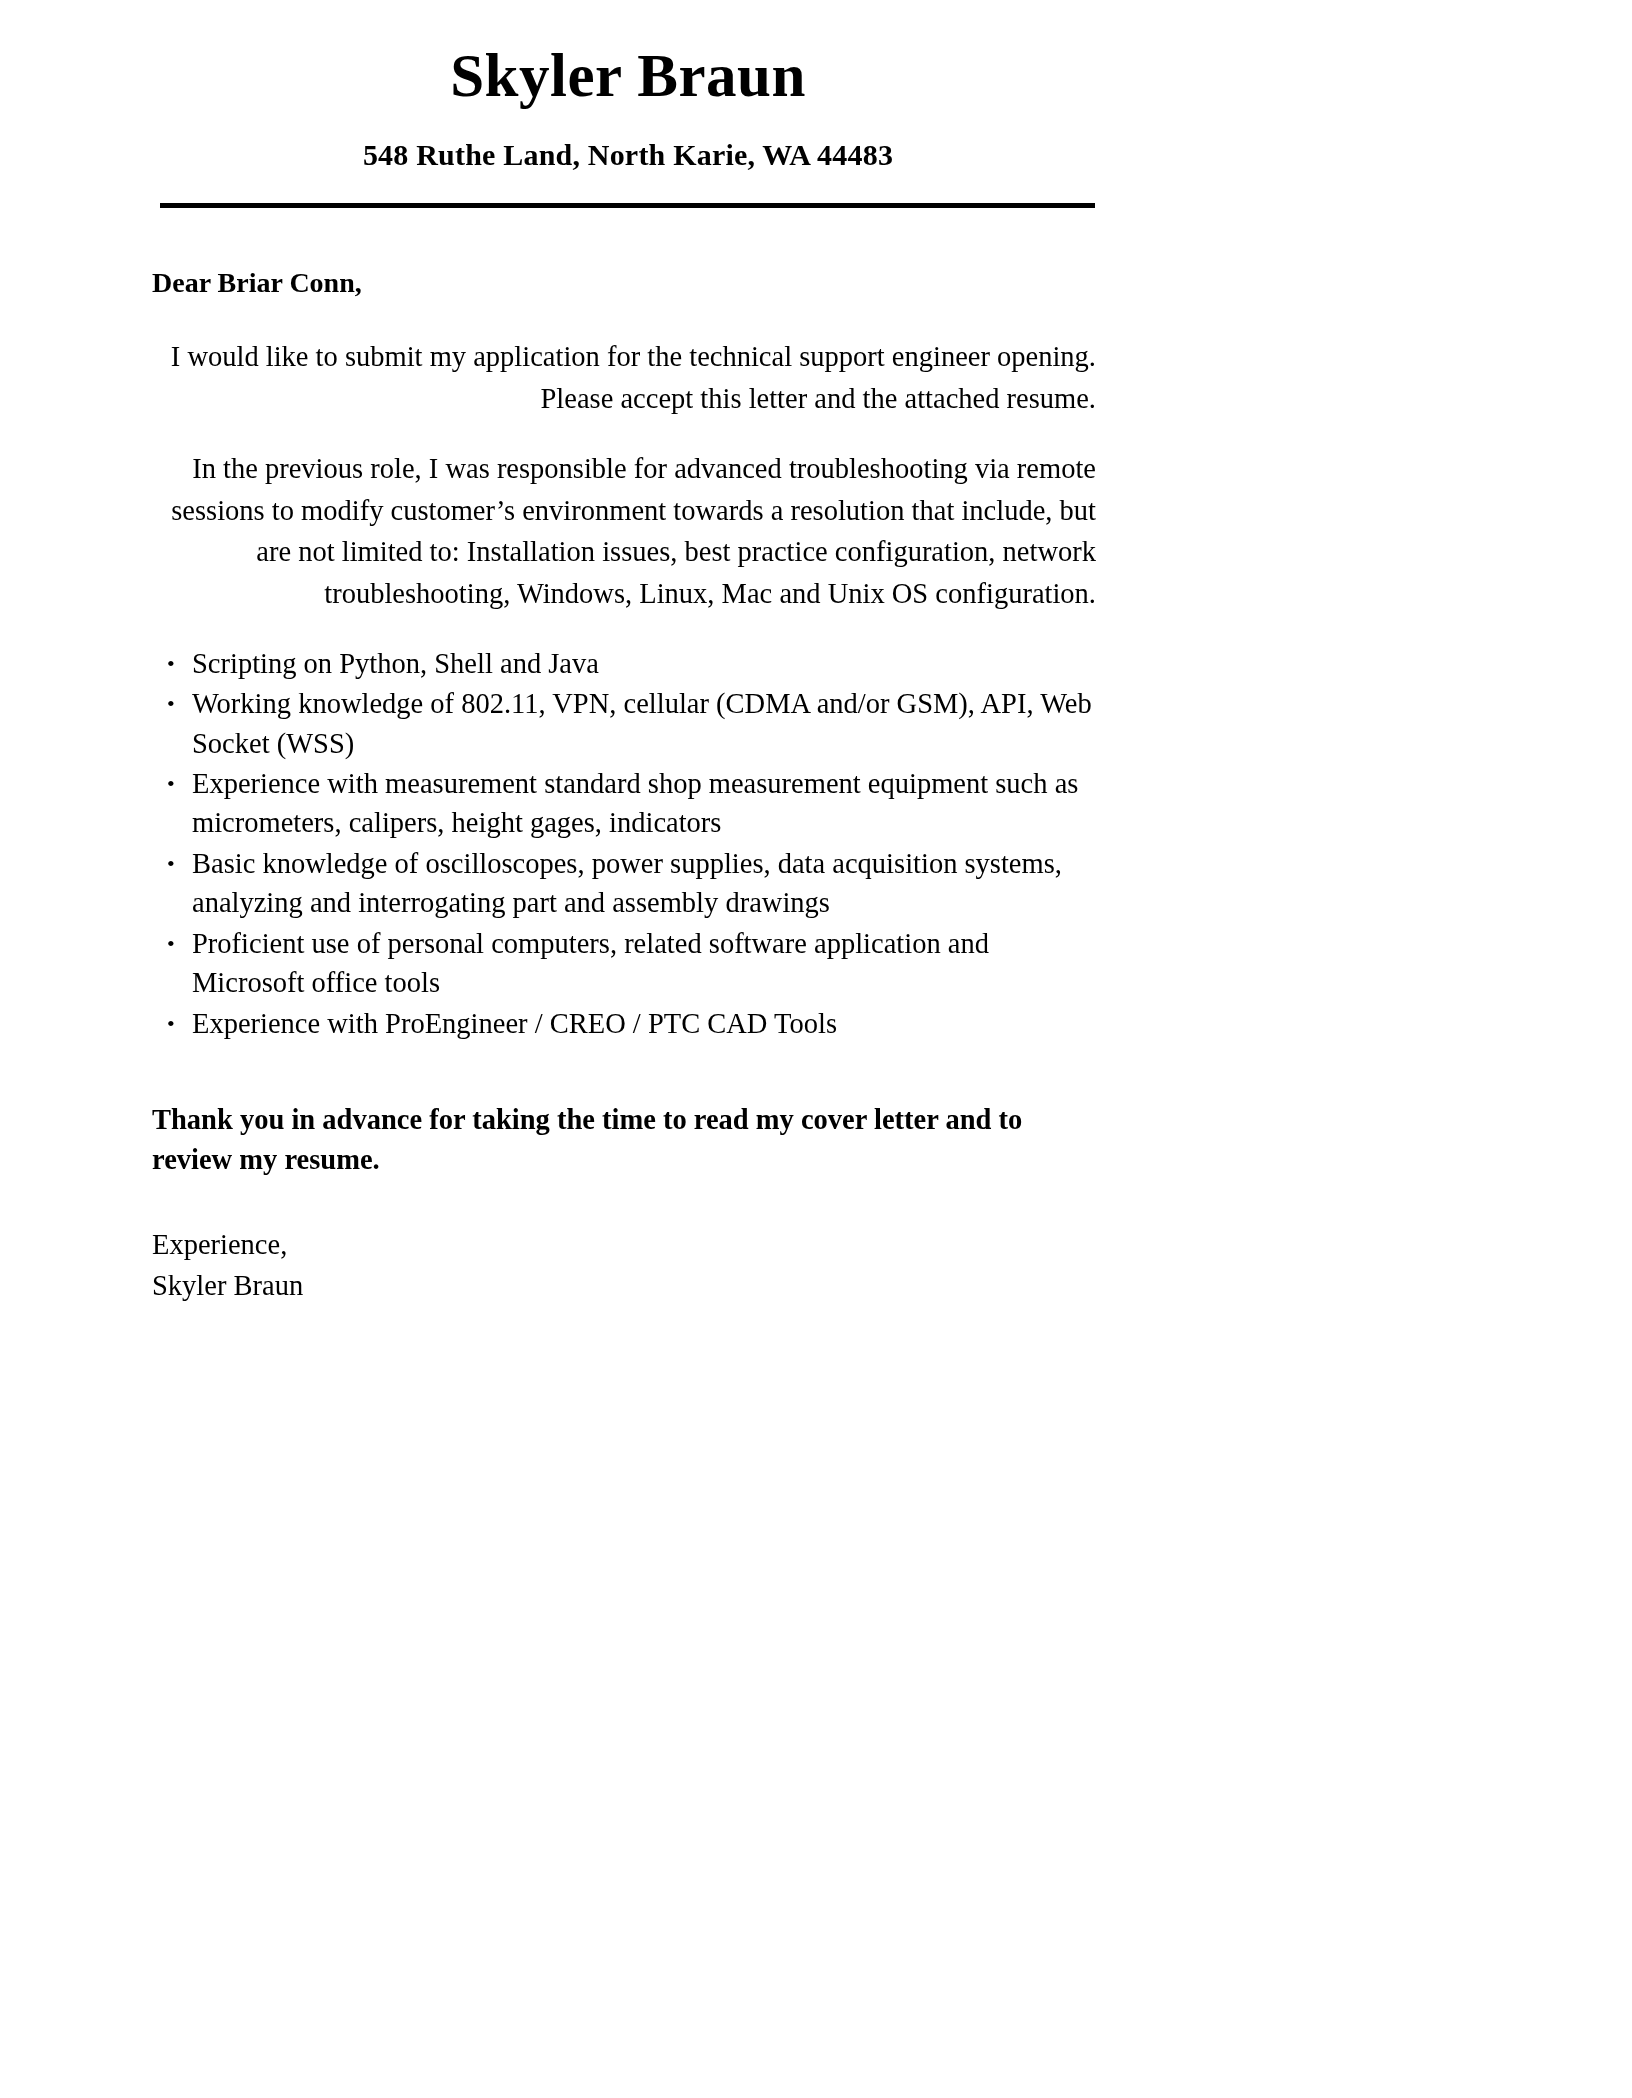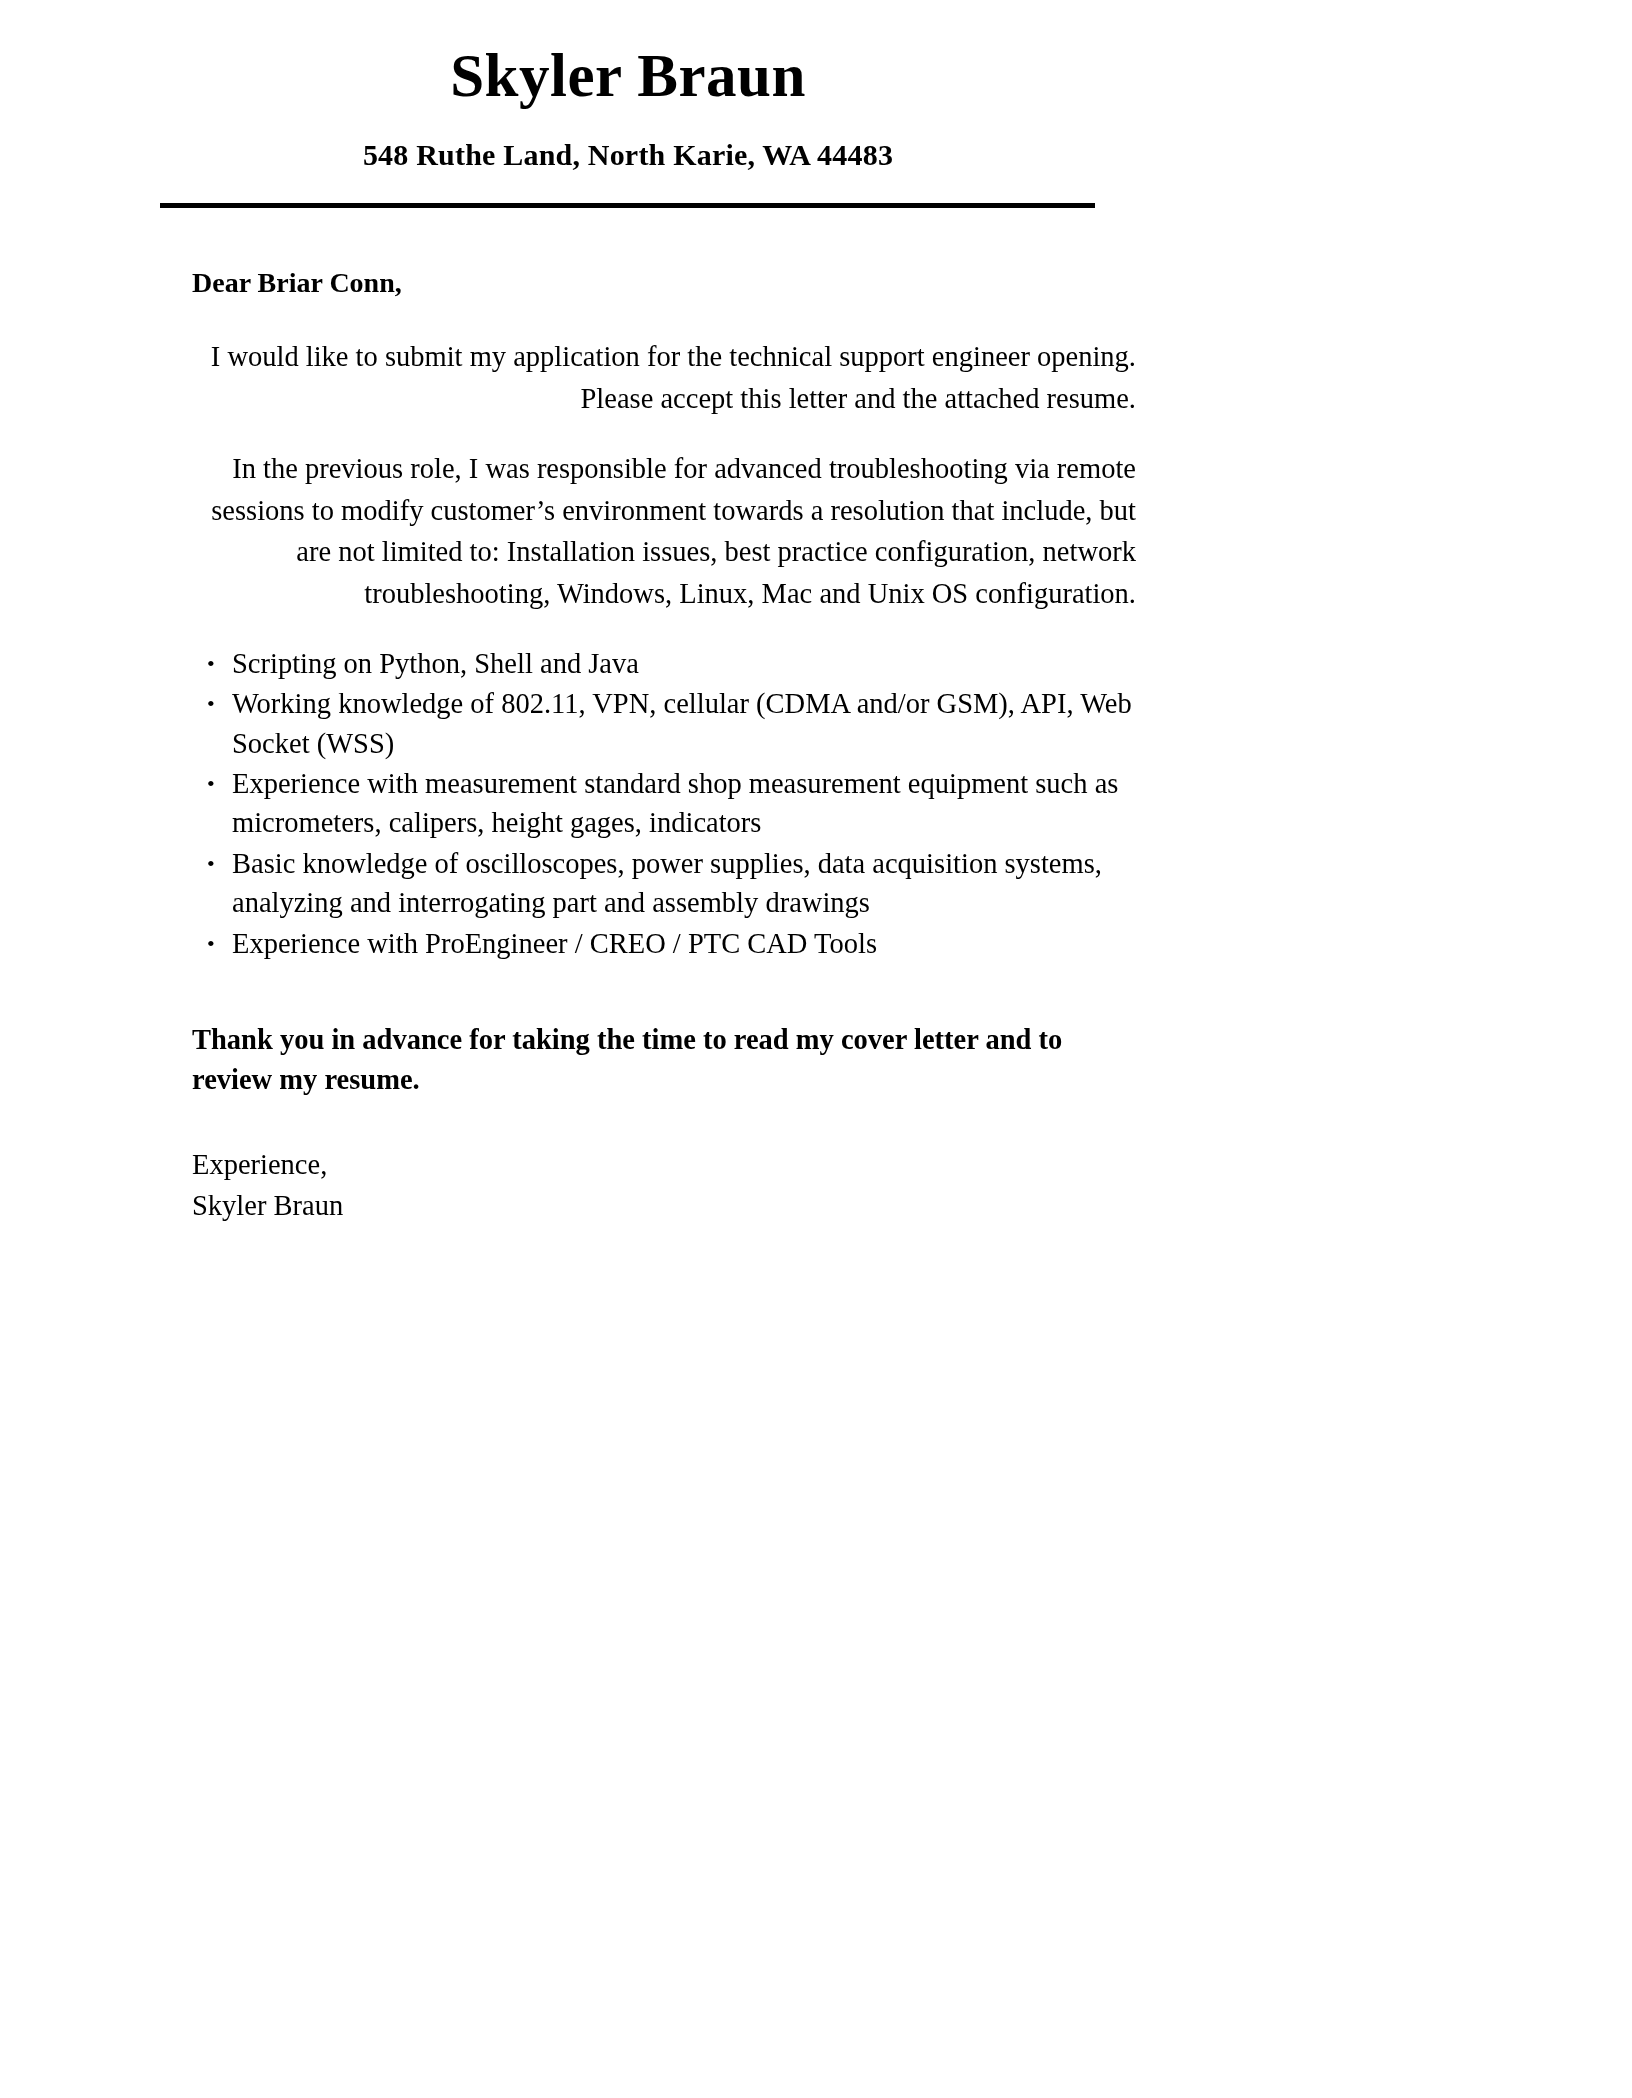--- a/index.html
+++ b/index.html
@@ -58,21 +58,20 @@
     width: 935px;
     height: 5px;
     background: #000000;
   }
   
   .letter-body {
     position: absolute;
     left: 152px;
     top: 265px;
     width: 944px;
-    margin-left: 40px;
   }
   .salutation {
     font-size: 28px;
     font-weight: bold;
     line-height: 1.32;
     margin: 0 0 34px 0;
   }
   .body-paragraph {
     font-size: 28.5px;
     line-height: 1.46;
@@ -134,20 +133,21 @@
       <p class="body-paragraph">I would like to submit my application for the technical support engineer opening. Please accept this letter and the attached resume.</p>
 
       <p class="body-paragraph">In the previous role, I was responsible for advanced troubleshooting via remote sessions to modify customer’s environment towards a resolution that include, but are not limited to: Installation issues, best practice configuration, network troubleshooting, Windows, Linux, Mac and Unix OS configuration.</p>
 
 
       <ul class="bullet-list">
         <li class="bullet-item">Scripting on Python, Shell and Java</li>
         <li class="bullet-item">Working knowledge of 802.11, VPN, cellular (CDMA and/or GSM), API, Web Socket (WSS)</li>
         <li class="bullet-item">Experience with measurement standard shop measurement equipment such as micrometers, calipers, height gages, indicators</li>
         <li class="bullet-item">Basic knowledge of oscilloscopes, power supplies, data acquisition systems, analyzing and interrogating part and assembly drawings</li>
+        <li class="bullet-item">Proficient use of personal computers, related software application and Microsoft office tools</li>
         <li class="bullet-item">Experience with ProEngineer / CREO / PTC CAD Tools</li>
       </ul>
 
       <p class="closing-line">Thank you in advance for taking the time to read my cover letter and to review my resume.</p>
 
       <div class="signoff">
         <p class="signoff-line">Experience,</p>
         <p class="signoff-line">Skyler Braun</p>
       </div>
 

